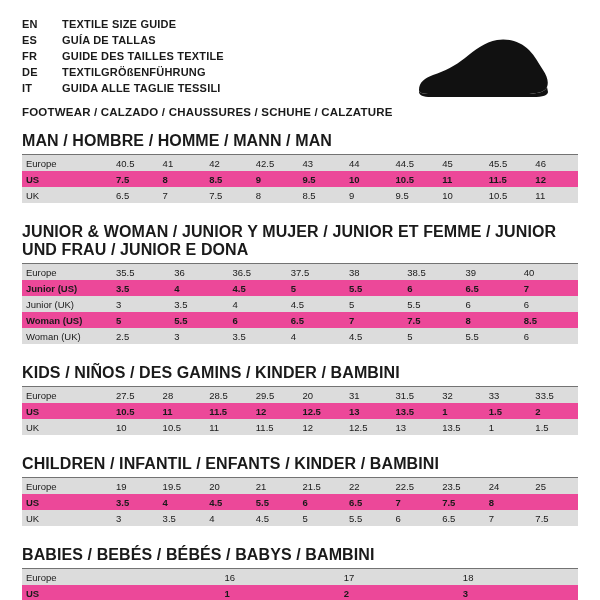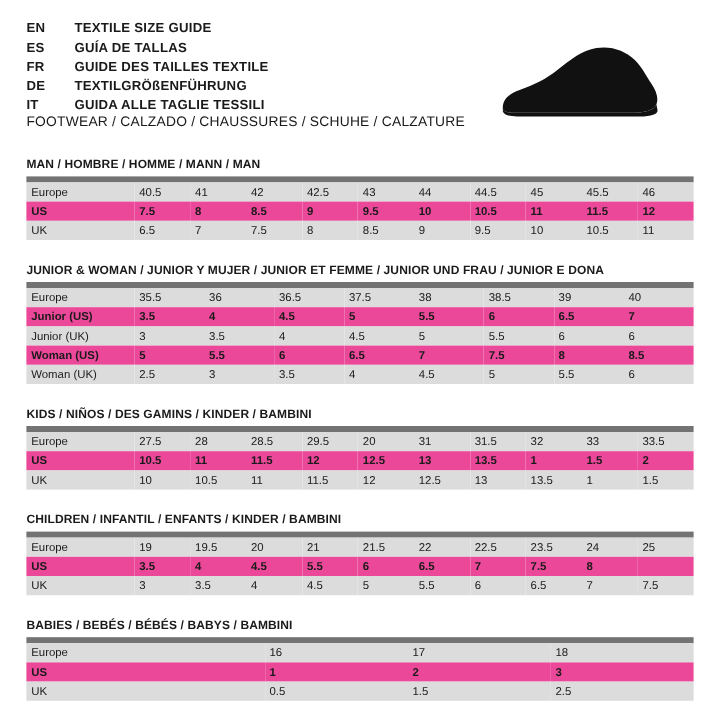--- a/index.html
+++ b/index.html
@@ -49,35 +49,36 @@
   .shoe {
     position: absolute;
     right: 28px;
     top: 14px;
     width: 175px;
     height: 72px;
   }
 
   .section-heading {
     font-size: 11.5px;
-    font-weight: normal;
+    font-weight: bold;
     letter-spacing: 0.2px;
+    margin-top: 10px;
     margin-bottom: 0;
   }
 
   
   .group {
     margin-top: 20px;
   }
   .group-title {
-    font-size: 10px;
+    font-size: 16px;
     font-weight: bold;
     letter-spacing: 0.1px;
     padding-bottom: 4px;
-    border-bottom: 5px solid #737373;
+    border-bottom: 1px solid #737373;
     margin-bottom: 0;
   }
   table.size-table {
     border-collapse: collapse;
     width: 100%;
     table-layout: fixed;
     font-size: 9.5px;
   }
   table.size-table td {
     height: 16px;

